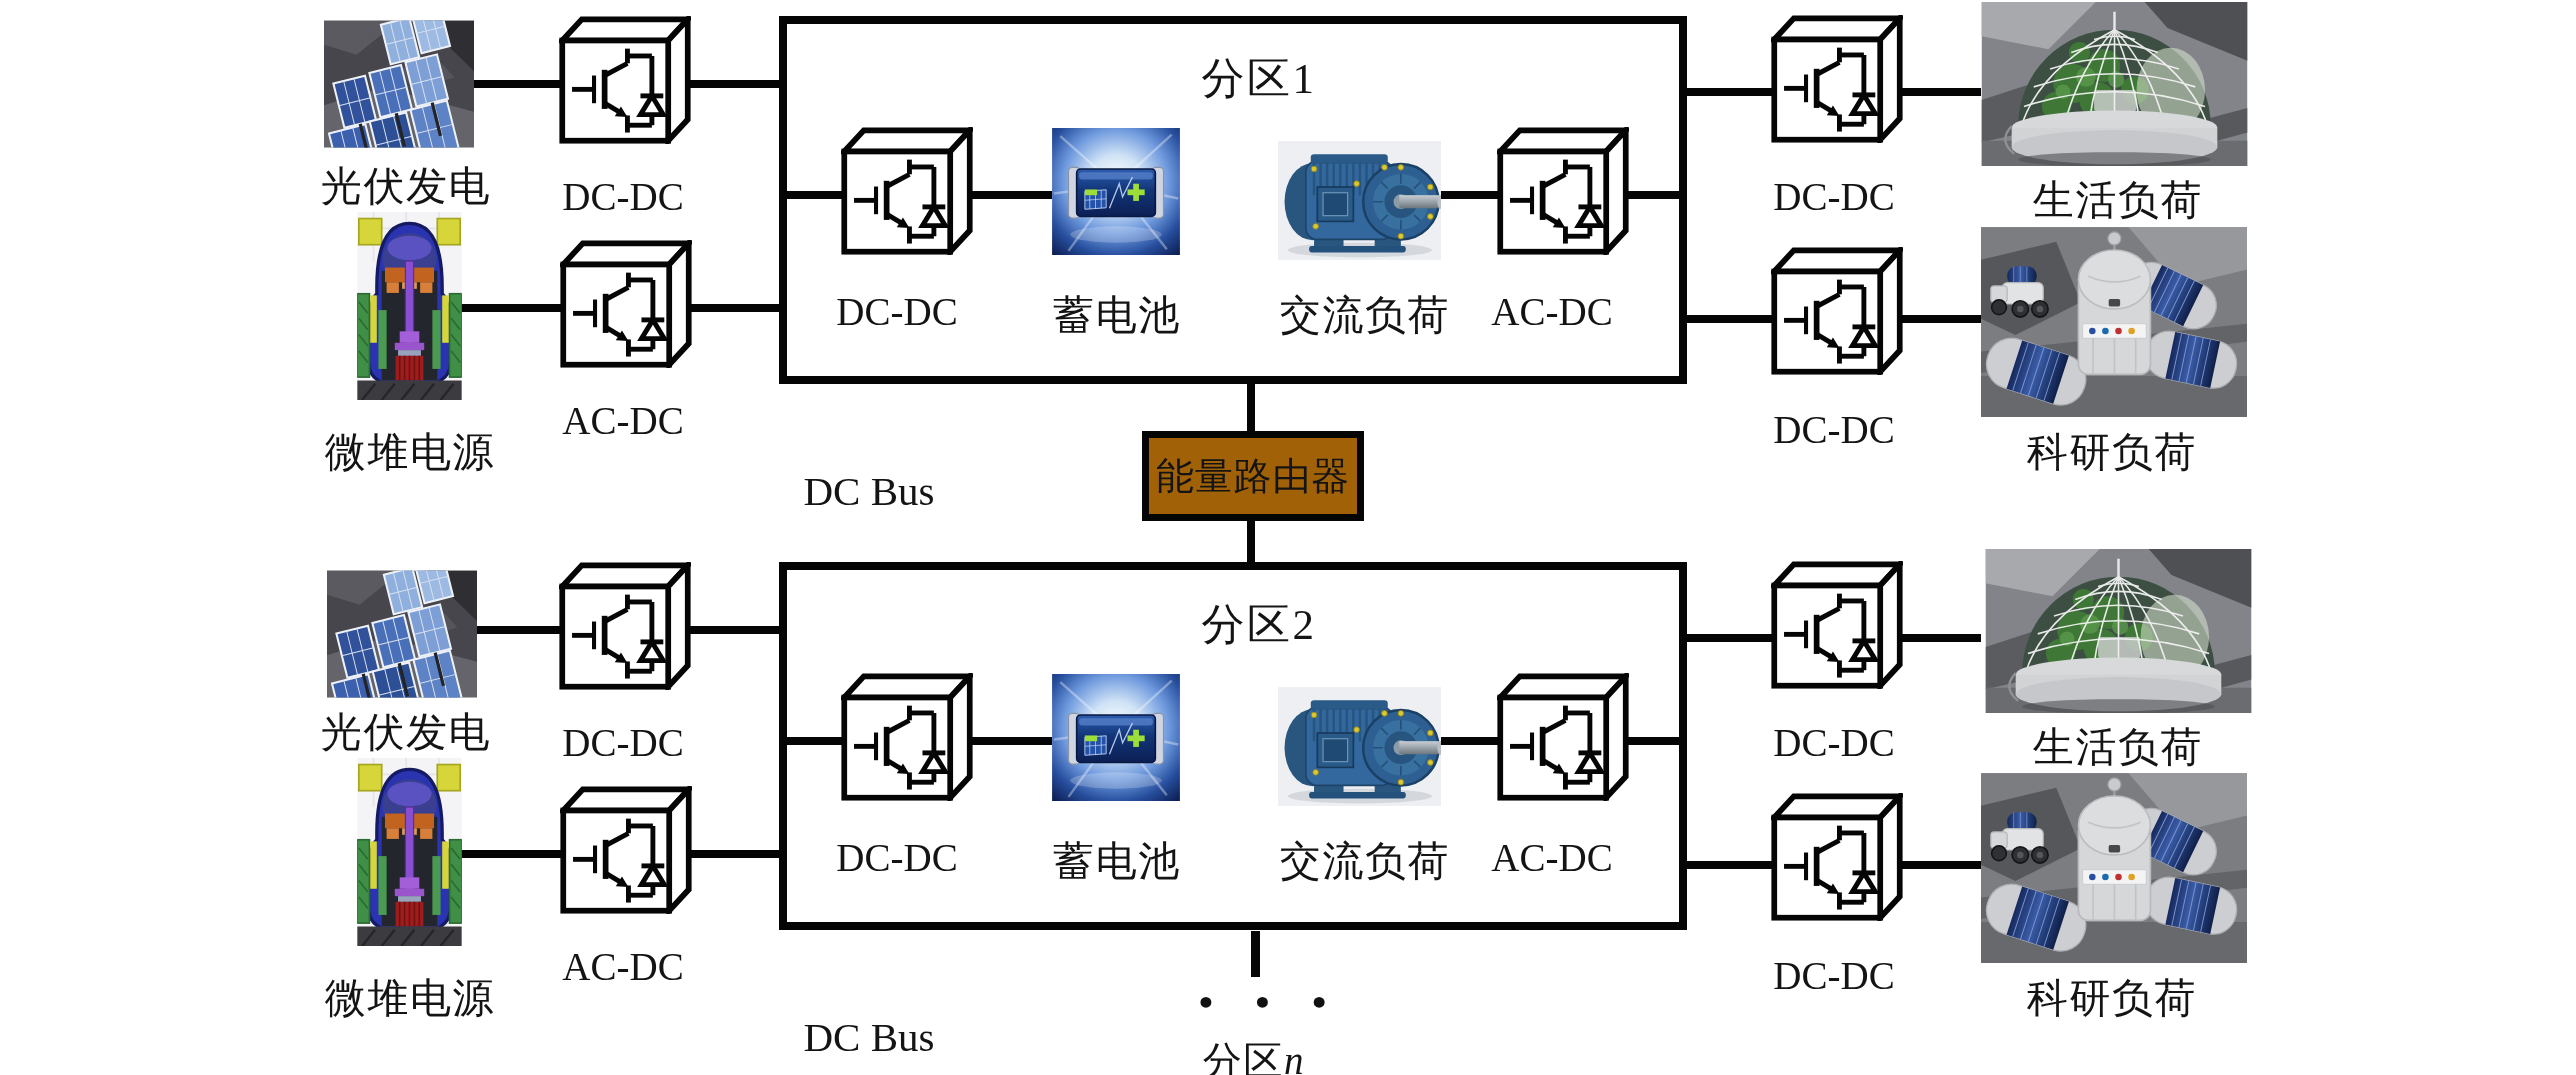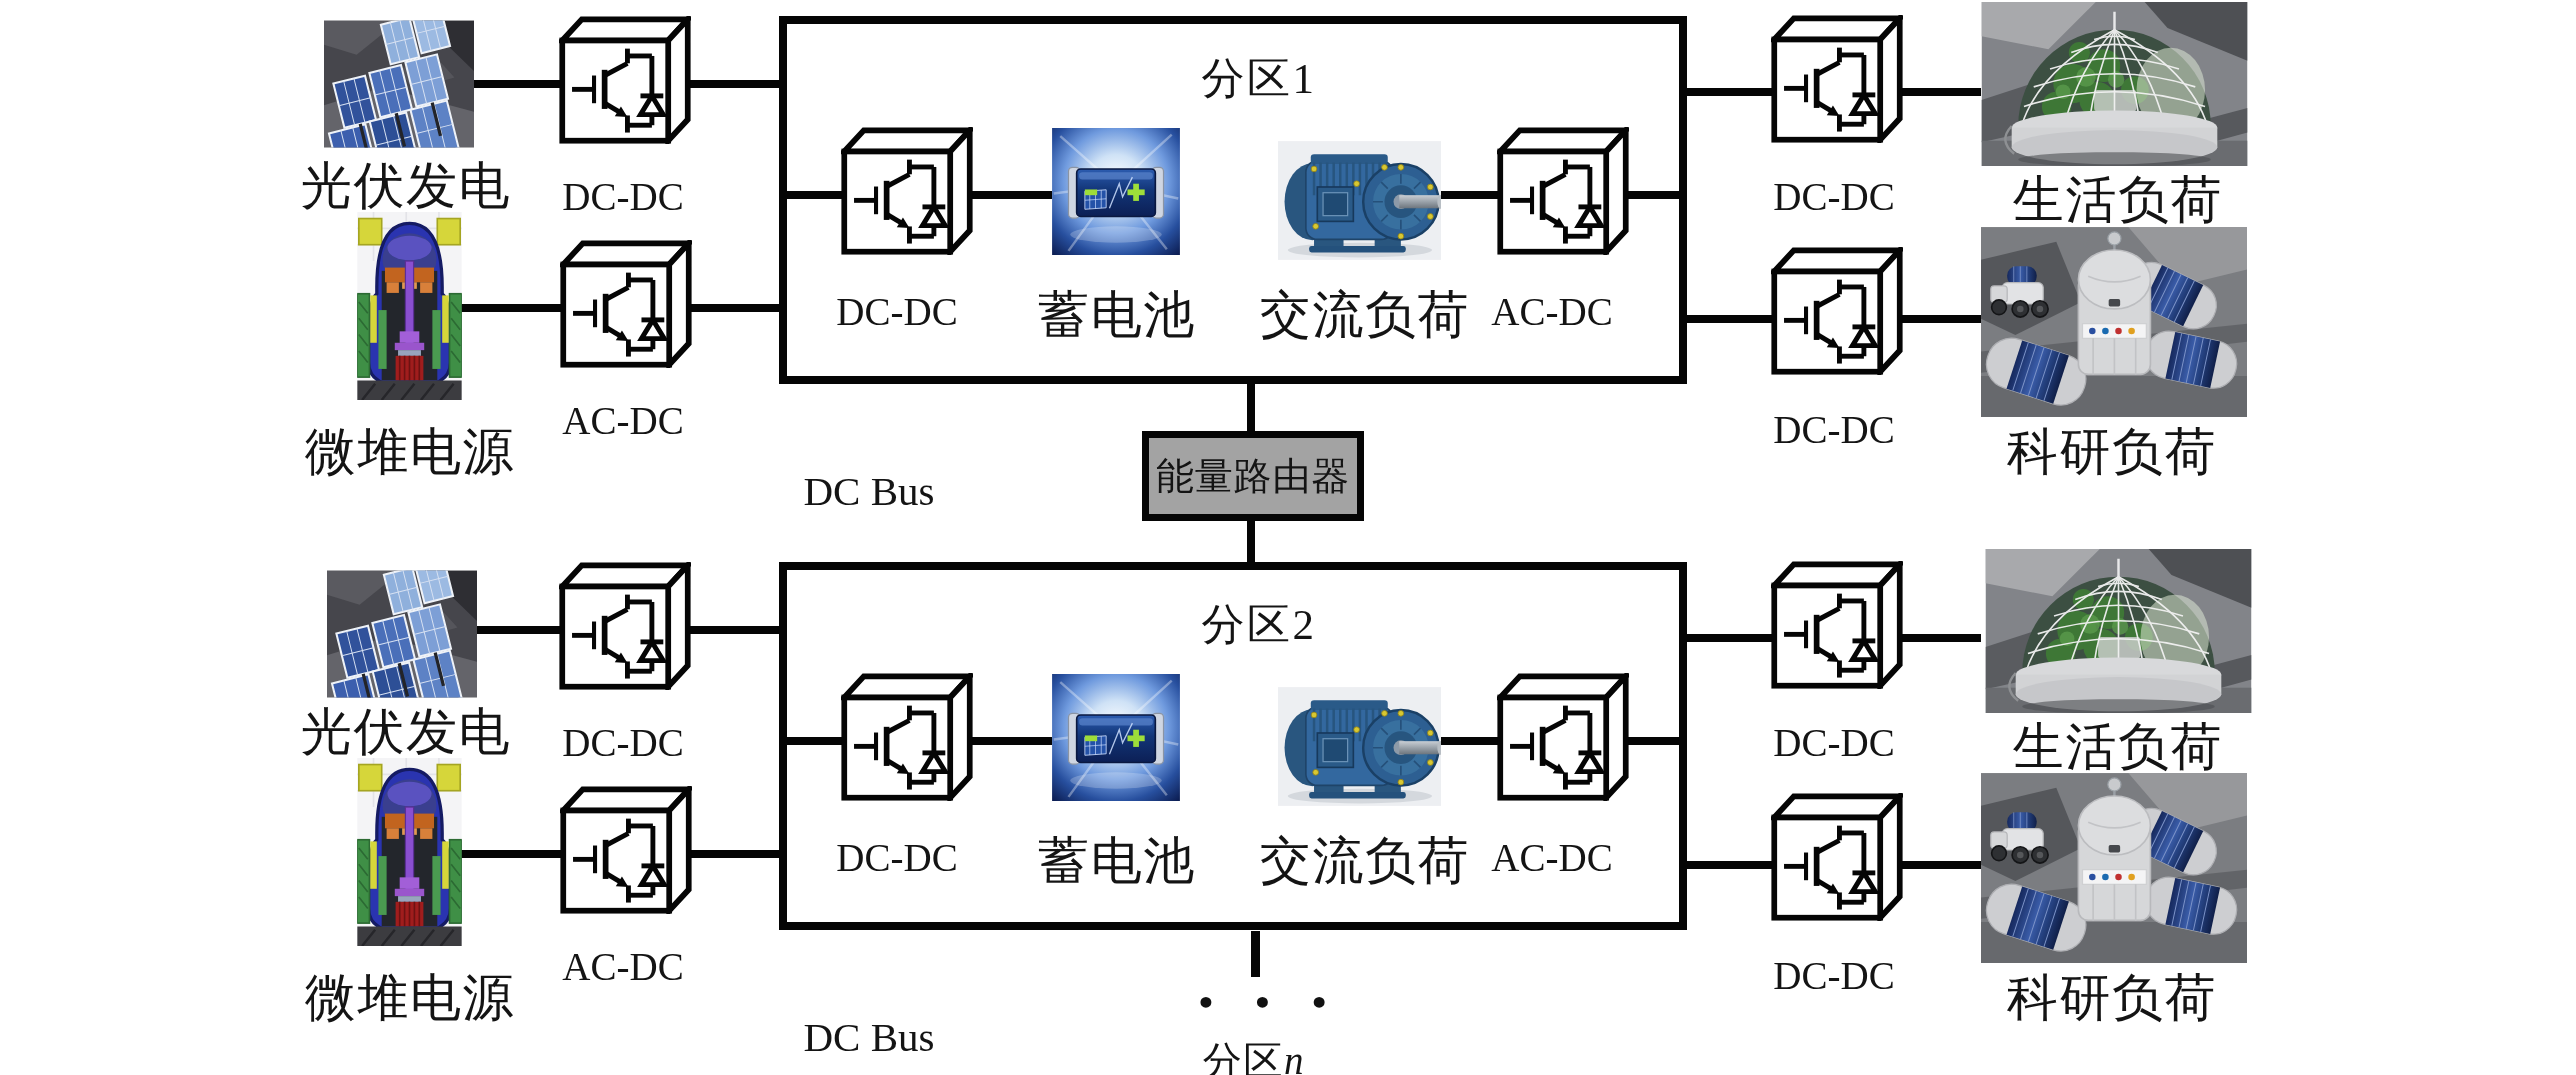--- a/index.html
+++ b/index.html
@@ -3,24 +3,24 @@
 <meta charset="utf-8">
 <style>
   html,body{margin:0;padding:0;background:#fff;}
   .canvas{position:relative;width:2576px;height:1075px;background:#ffffff;overflow:hidden;
           font-family:"Liberation Serif","DejaVu Serif",serif;color:#141414;}
   .row{position:absolute;left:0;top:0;width:2576px;height:540px;}
   .row.second{top:546px;}
   .wire{position:absolute;height:8.2px;background:#050505;}
   .vwire{position:absolute;width:8.2px;background:#050505;}
   .pbox{position:absolute;border:8.2px solid #050505;box-sizing:border-box;background:transparent;}
-  .router{position:absolute;border:7.4px solid #050505;box-sizing:border-box;background:#a3a3a3;
+  .router{position:absolute;border:7.4px solid #050505;box-sizing:border-box;background:#a16207;
           display:flex;align-items:center;justify-content:center;}
   .lbl{position:absolute;transform:translate(-50%,-50%);white-space:nowrap;line-height:1;}
-  .zh{font-size:51px;letter-spacing:1.6px;}
+  .zh{font-size:41px;letter-spacing:1.6px;}
   .en{font-size:39px;}
   .title{font-size:43px;letter-spacing:2.5px;text-align:center;}
   .routerlbl{font-size:38px;letter-spacing:0.8px;position:static;transform:none;}
   .cube{position:absolute;width:132px;height:128px;}
   .imgbox{position:absolute;}
   .dots{position:absolute;transform:translate(-50%,-50%);font-size:31px;font-weight:bold;
         letter-spacing:13px;color:#111;font-family:"DejaVu Sans",sans-serif;}
   .pn i{font-style:italic;font-family:"Liberation Serif",serif;}
 </style>
 </head>

